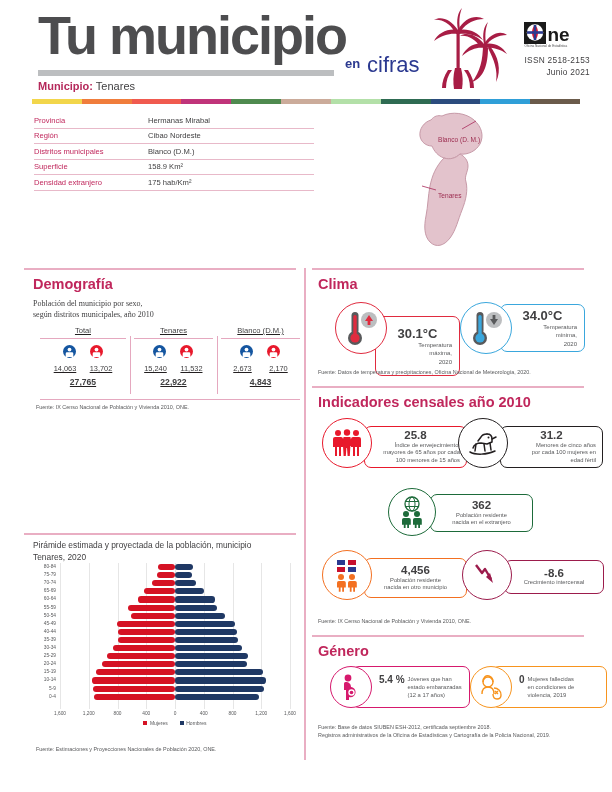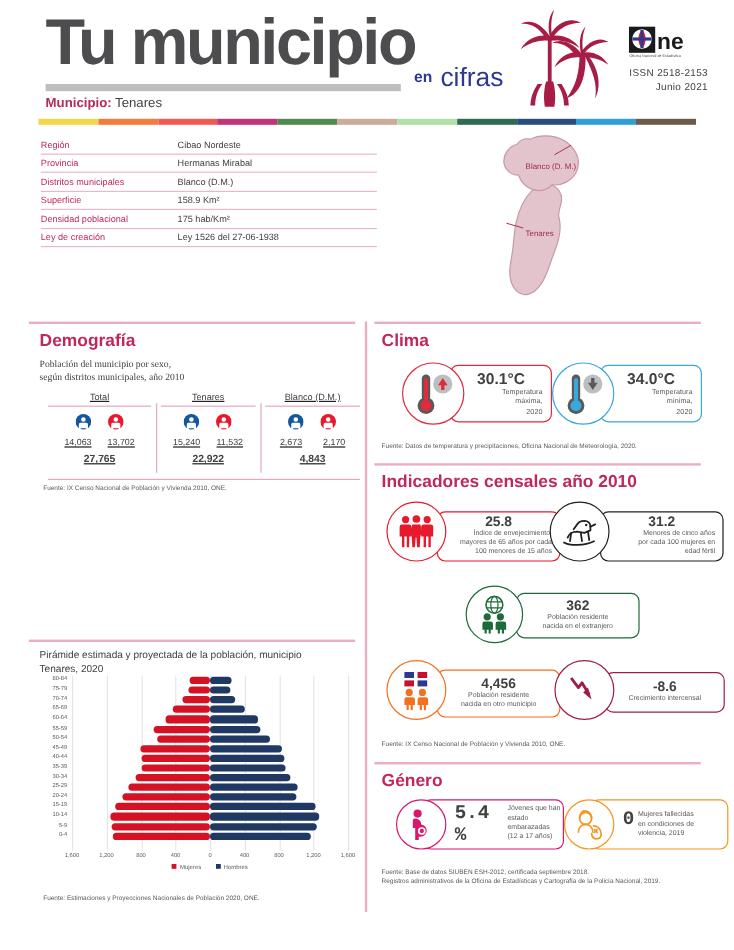--- a/index.html
+++ b/index.html
@@ -73,21 +73,21 @@
   .circ{position:absolute;left:0;top:0;border-radius:50%;background:#fff;box-sizing:border-box;}
   .pill{position:absolute;box-sizing:border-box;background:#fff;border-radius:7px;display:flex;flex-direction:column;justify-content:center;}
 
   .tmpnum{font-size:13px;font-weight:bold;color:#414042;text-align:center;}
   .tmptxt{font-size:6px;color:#58595b;text-align:right;line-height:1.35;padding-right:7px;}
 
   .cnum{font-size:11.5px;font-weight:bold;color:#414042;text-align:center;line-height:1.1;}
   .ctxt{font-size:5.8px;color:#58595b;text-align:right;line-height:1.35;padding-right:6px;}
   .ctxt.c{text-align:center;padding-right:0;}
 
-  .gnum{font-size:16px;font-weight:bold;color:#414042;font-family:Liberation Mono, monospace;}
+  .gnum{font-size:10px;font-weight:bold;color:#414042;}
   .gtxt{font-size:5.8px;color:#58595b;line-height:1.35;}
 </style>
 </head>
 <body>
 
 <div class="page">
 
   <div class="hdr">
     <div class="hdr-title">Tu municipio</div>
     <div class="hdr-grayline"></div>
@@ -144,42 +144,38 @@
       <i style="background: rgb(203, 171, 154);"></i>
       <i style="background: rgb(179, 224, 168);"></i>
       <i style="background: rgb(46, 107, 82);"></i>
       <i style="background: rgb(43, 76, 126);"></i>
       <i style="background: rgb(47, 159, 216);"></i>
       <i style="background: rgb(107, 91, 75);"></i>
     </div>
 
   <div class="tbl" id="infoTable">
       <div class="trow">
+        <div class="k">Provincia</div>
+        <div class="v">Hermanas Mirabal</div>
+      </div>
+      <div class="trow">
         <div class="k">Región</div>
         <div class="v">Cibao Nordeste</div>
-      </div>
-      <div class="trow">
-        <div class="k">Provincia</div>
-        <div class="v">Hermanas Mirabal</div>
       </div>
       <div class="trow">
         <div class="k">Distritos municipales</div>
         <div class="v">Blanco (D.M.)</div>
       </div>
       <div class="trow">
         <div class="k">Superficie</div>
         <div class="v">158.9 Km²</div>
       </div>
       <div class="trow">
-        <div class="k">Densidad poblacional</div>
+        <div class="k">Densidad extranjero</div>
         <div class="v">175 hab/Km²</div>
-      </div>
-      <div class="trow">
-        <div class="k">Ley de creación</div>
-        <div class="v">Ley 1526 del 27-06-1938</div>
       </div>
     </div>
 
   <div class="mapwrap">
     <svg viewBox="0 0 140 150" width="140" height="150">
       <path d="M38 8 C48 3 62 5 70 12 C78 19 80 28 76 36 C72 43 64 47 56 46 C52 50 46 52 40 50
                C34 48 30 43 28 38 C22 38 17 34 16 28 C15 21 20 14 27 12 C30 8 34 7 38 8 Z" fill="#e3c3cc" stroke="#c79aa8" stroke-width="1"></path>
       <path d="M40 50 C46 52 52 50 56 46 C60 48 64 52 64 58 C64 64 60 68 62 74
                C64 82 62 92 58 102 C54 112 52 122 46 130 C40 138 32 140 26 134
                C20 128 20 118 22 108 C24 98 24 88 26 78 C28 68 32 58 40 50 Z" fill="#e3c3cc" stroke="#c79aa8" stroke-width="1"></path>
@@ -381,21 +377,21 @@
       </div>
     </div>
   <div class="src" style="left:36px;top:745px;width:264px;">Fuente: Estimaciones y Proyecciones Nacionales de Población 2020, ONE.</div>
 
   <div class="vdiv" style="left:304px;top:268px;height:492px;"></div>
 
   <div class="sec-line" style="left:312px;top:268px;width:272px;"></div>
   <div class="sec-h" style="left:318px;top:276px;">Clima</div>
 
   <div class="card" style="left:335px;top:300px;width:125px;height:56px;">
-    <div class="pill" style="left:40px;top:4px;width:85px;height:48px;border:1.3px solid #e02b3f;">
+    <div class="pill" style="left:40px;top:16px;width:85px;height:60px;border:1.3px solid #e02b3f;">
       <div class="tmpnum">30.1°C</div>
       <div class="tmptxt" style="white-space:pre-line;">Temperatura
 máxima,
 2020</div>
     </div>
     <div class="circ" style="width:52px;height:52px;border:1.6px solid #e02b3f;left:0;top:2px;"></div>
     <svg style="position:absolute;left:10px;top:10px;" width="34" height="38" viewBox="0 0 34 38">
       <rect x="6.5" y="2" width="7" height="22" rx="3.5" fill="#58595b"></rect>
       <circle cx="10" cy="28" r="7" fill="#58595b"></circle>
       <rect x="8.3" y="5" width="3.4" height="20" rx="1.7" fill="#e02b3f"></rect>

